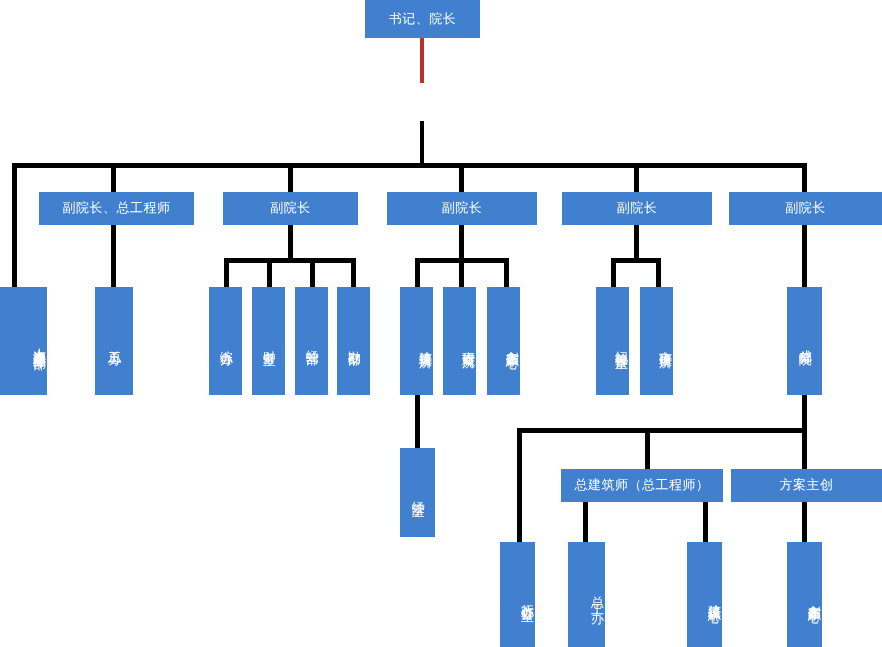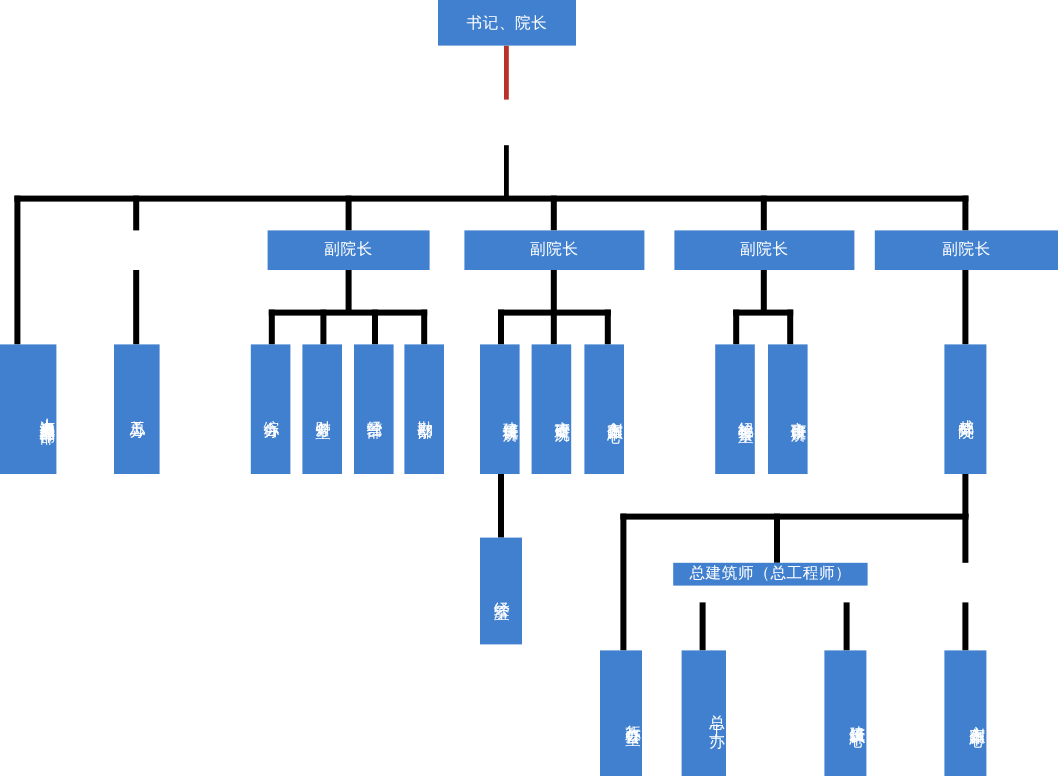--- a/index.html
+++ b/index.html
@@ -119,20 +119,21 @@
   <div class="conn" style="left:802px; top:428px; width:5px; height:41px;"></div>
 
   <div class="conn" style="left:583px; top:502px; width:5px; height:40px;"></div>
   <div class="conn" style="left:703px; top:502px; width:5px; height:40px;"></div>
 
   <div class="conn" style="left:802px; top:502px; width:5px; height:40px;"></div>
 
   <div class="node horiz" style="left:365px; top:0px; width:115px; height:38px;">书记、院长</div>
 
 
+  <div class="node horiz" style="left:39px; top:192px; width:155px; height:33px;">副院长、总工程师</div>
 
   <div class="node horiz" style="left:223px; top:192px; width:135px; height:33px;">副院长</div>
 
   <div class="node horiz" style="left:387px; top:192px; width:150px; height:33px;">副院长</div>
 
   <div class="node horiz" style="left:562px; top:192px; width:150px; height:33px;">副院长</div>
 
   <div class="node horiz" style="left:729px; top:192px; width:153px; height:33px;">副院长</div>
 
   <div class="node vert dualcol" style="left:0px; top:287px; width:47px; height:108px;">
@@ -157,22 +158,23 @@
   <div class="node vert" style="left:487px; top:287px; width:33px; height:108px;">方案创作中心</div>
 
   <div class="node vert" style="left:596px; top:287px; width:33px; height:108px;">纪检督察室</div>
 
   <div class="node vert" style="left:640px; top:287px; width:33px; height:108px;">市政设计所</div>
 
   <div class="node vert midpad" style="left:787px; top:287px; width:35px; height:108px;">成都分院</div>
 
   <div class="node vert midpad" style="left:400px; top:448px; width:35px; height:89px;">经济室</div>
 
-  <div class="node horiz" style="left:561px; top:469px; width:162px; height:19px;">总建筑师（总工程师）</div>
+  <div class="node horiz" style="left:561px; top:469px; width:162px; height:33px;">总建筑师（总工程师）</div>
 
+  <div class="node horiz" style="left:731px; top:469px; width:151px; height:33px;">方案主创</div>
 
   <div class="node vert" style="left:500px; top:542px; width:35px; height:105px;">行政办公室</div>
 
   <div class="node vert spaced" style="left:568px; top:542px; width:37px; height:105px;">总工办</div>
 
   <div class="node vert" style="left:687px; top:542px; width:35px; height:105px;">建筑设计中心</div>
 
   <div class="node vert" style="left:787px; top:542px; width:35px; height:105px;">方案创作中心</div>
 
 </div>

